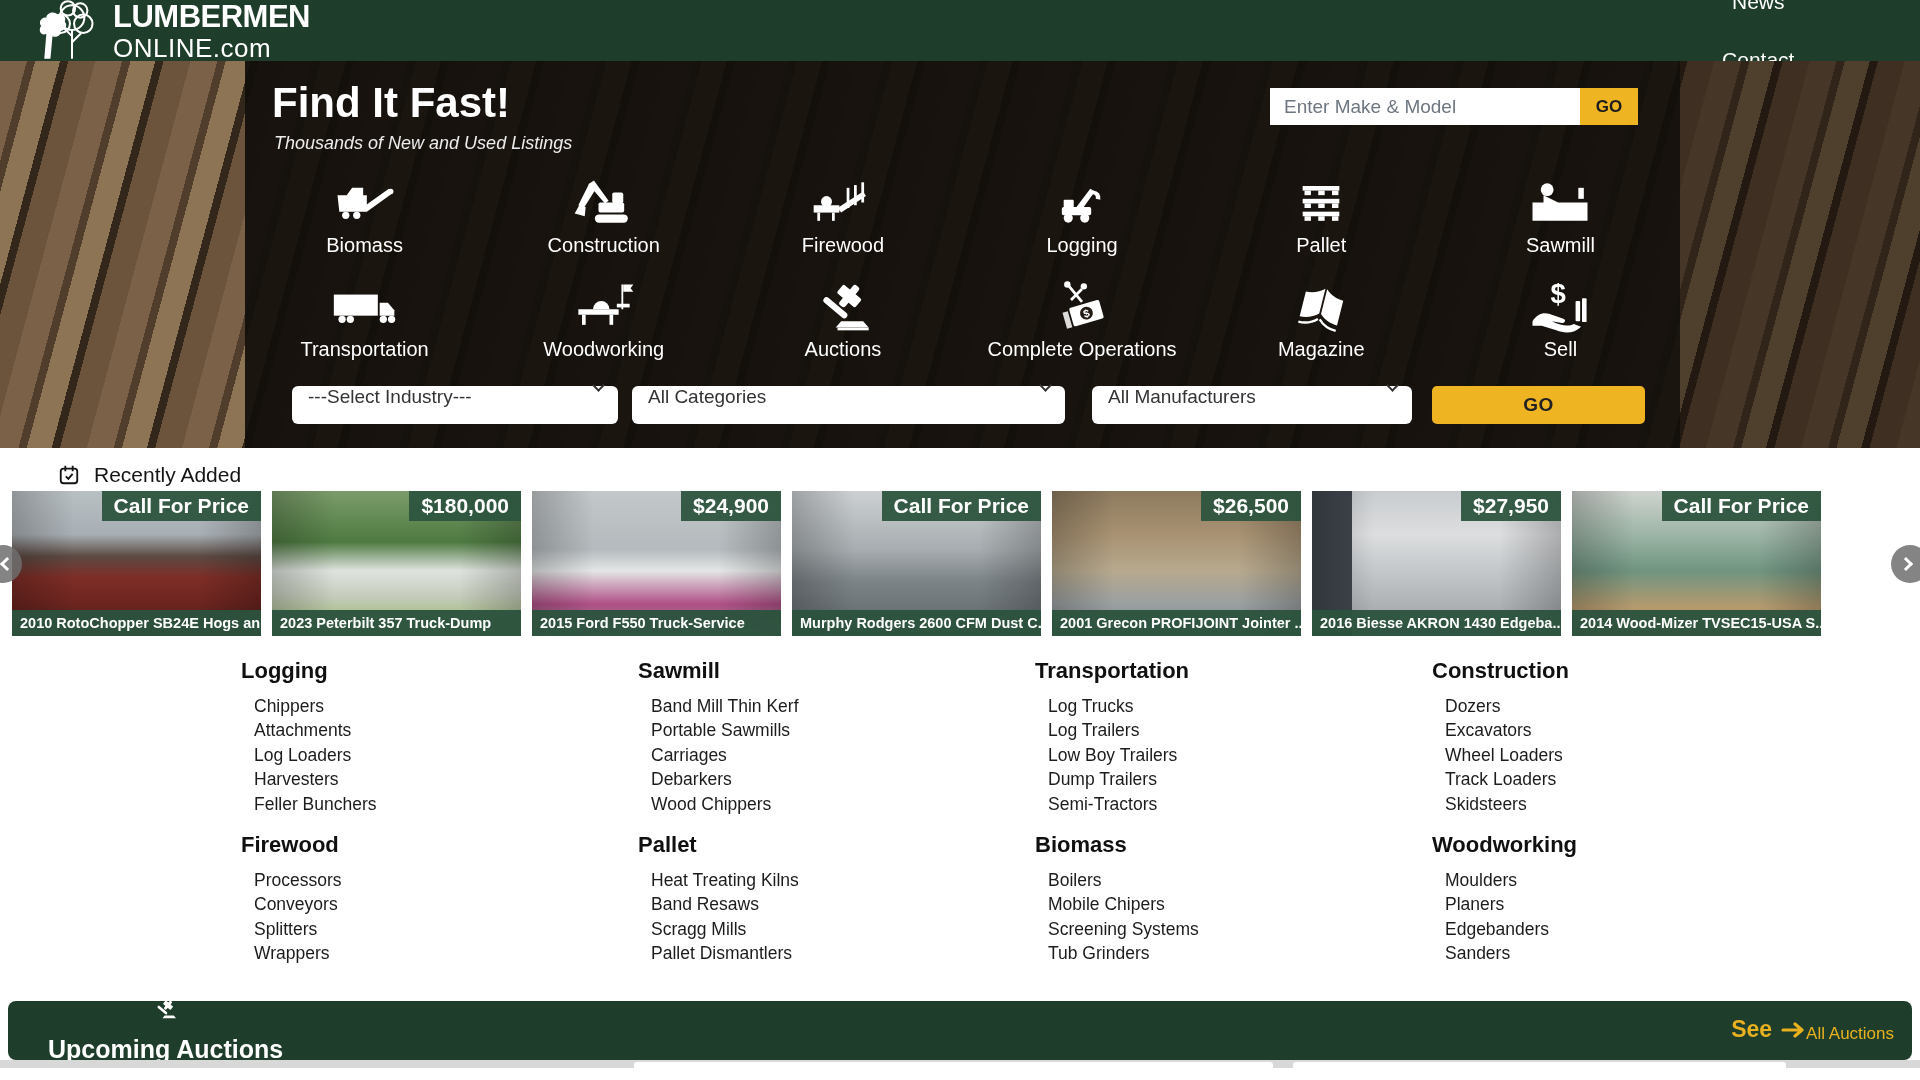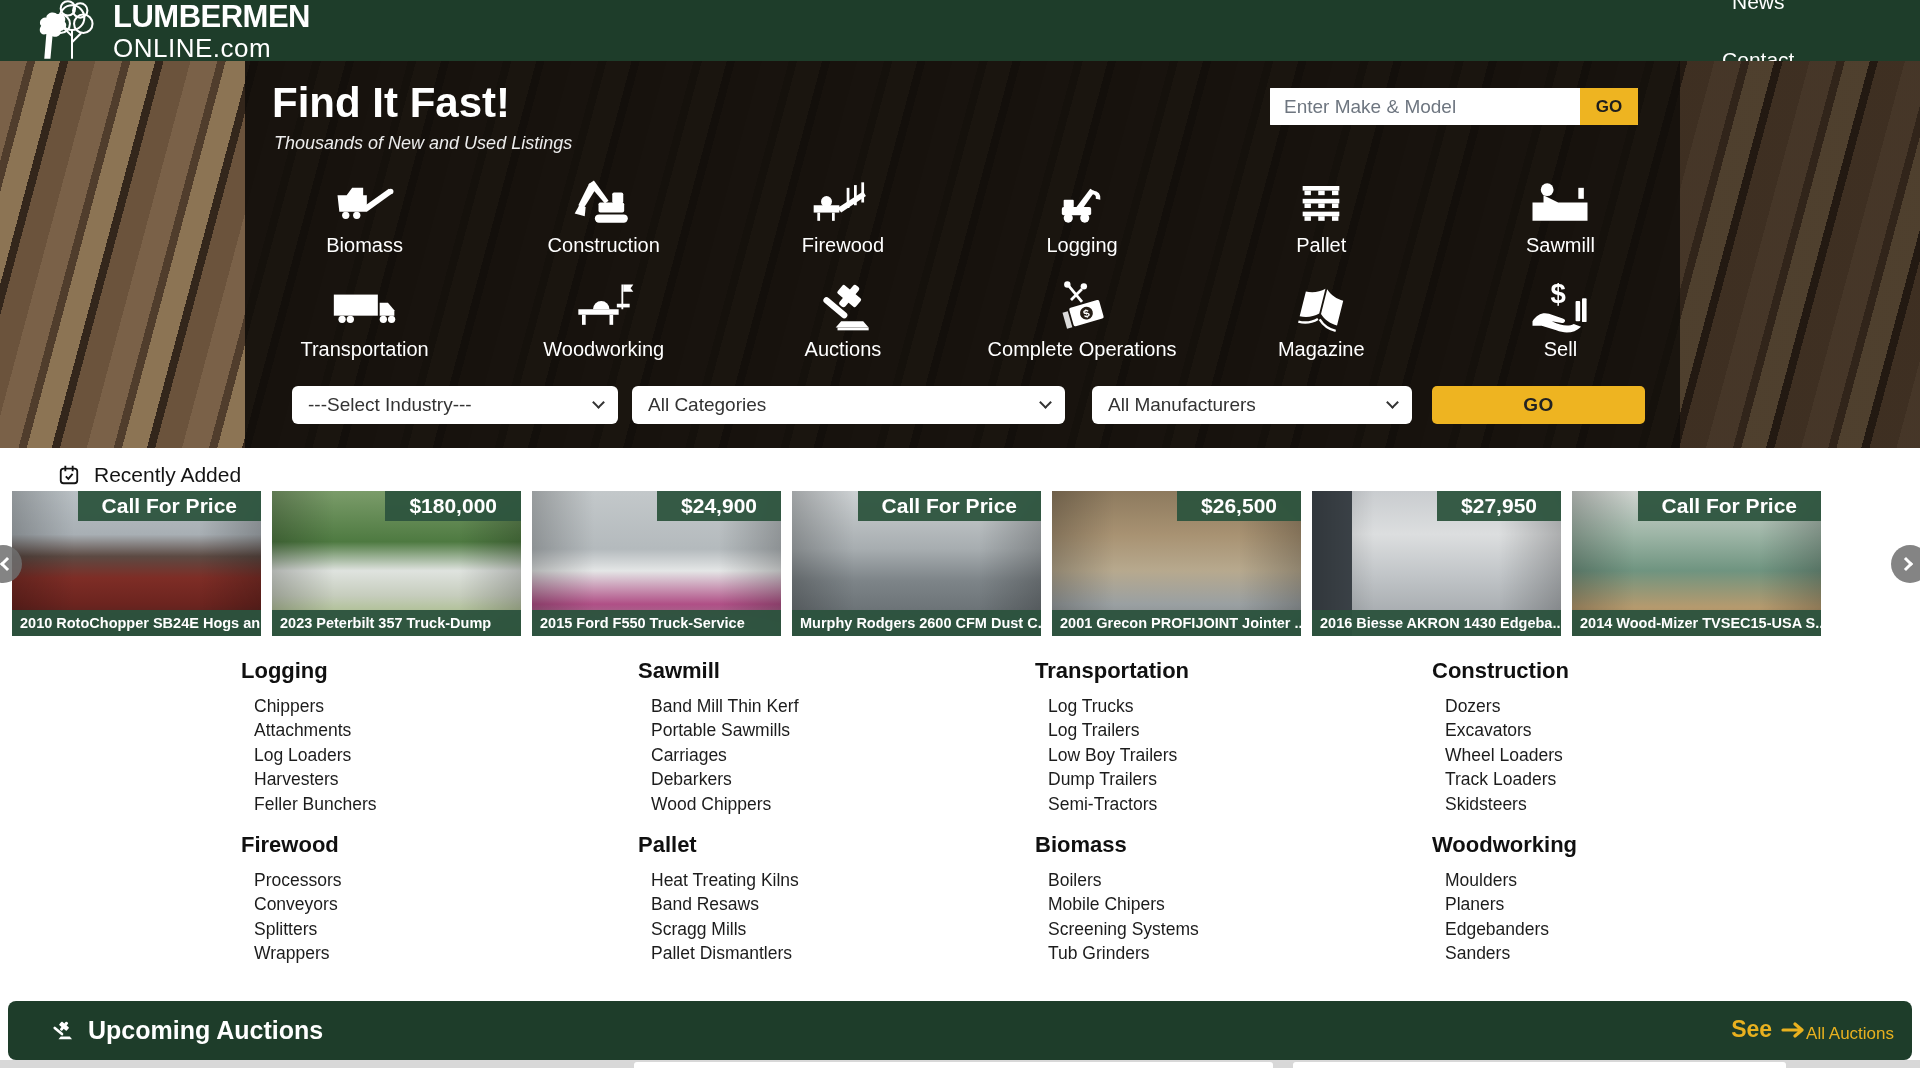--- a/index.html
+++ b/index.html
@@ -36,21 +36,21 @@
   .search-input::placeholder { color:#6e7680; }
   .search-go { width:58px; background:#eeb421; border:none; font-weight:bold; font-size:17px;
     color:#1d1d1d; cursor:pointer; font-family:inherit; }
 
   .icon-grid { display:grid; grid-template-columns:repeat(6,1fr); row-gap:23px; margin-top:22px; }
   .cat { display:flex; flex-direction:column; align-items:center; cursor:pointer; }
   .catsvg { width:66px; height:53px; fill:#fff; display:block; }
   .cat-label { color:#fff; font-size:20px; margin-top:5px; }
 
   .filter-row { display:flex; align-items:center; margin:25px 0 0 47px; }
-  .fselect { background:#fff; border-radius:6px; height:38px; display:flex; align-items:center;
+  .fselect { background:#fff; border-radius:6px; height:38px; display:flex; 
     justify-content:space-between; padding:0 15px 0 16px; font-size:19px; color:#333; cursor:pointer; }
   .fs1 { width:326px; margin-right:14px; }
   .fs2 { width:433px; margin-right:27px; }
   .fs3 { width:320px; margin-right:20px; }
   .fchev { width:9px; height:9px; border-right:2px solid #333; border-bottom:2px solid #333;
     transform:rotate(45deg); margin-top:-5px; flex:none; }
   .filter-go { width:213px; height:38px; background:#eeb421; border:none; border-radius:5px;
     font-size:19px; font-weight:bold; color:#222; letter-spacing:.5px; cursor:pointer; font-family:inherit; }
 
   
@@ -64,21 +64,21 @@
     background:linear-gradient(90deg, rgba(0,0,0,.22), transparent 25%, transparent 75%, rgba(0,0,0,.22)); }
   .p1 { background:linear-gradient(180deg,#b9c0c4 0%,#a8afb4 30%,#5c4a43 45%,#7e2d26 60%,#6c241f 78%,#3a2420 100%); }
   .p2 { background:linear-gradient(180deg,#7b9c6a 0%,#4e7a41 35%,#dfe3df 55%,#c6cdbd 72%,#8fae5e 100%); }
   .p3 { background:linear-gradient(180deg,#c3c8ca 0%,#b4babd 40%,#e4e6e6 55%,#b04f86 78%,#8e9496 100%); }
   .p4 { background:linear-gradient(180deg,#cdd1d3 0%,#a7adb0 40%,#7d8488 62%,#5d6468 100%); }
   .p5 { background:linear-gradient(180deg,#8d7a5e 0%,#a89272 30%,#b7a98e 55%,#9aa0a2 78%,#7d8082 100%); }
   .p6 { background:linear-gradient(90deg,#3f464c 0 16%,rgba(0,0,0,0) 16%),
         linear-gradient(180deg,#c9cccf 0%,#dcdedf 30%,#bfc3c6 60%,#999ea2 100%); }
   .p7 { background:linear-gradient(180deg,#cfd3cf 0%,#9db5a6 30%,#6f9480 55%,#b59a6e 80%,#a5885c 100%); }
   .price-badge { position:absolute; top:0; right:0; background:rgba(45,84,62,.95); color:#fff;
-    font-weight:bold; font-size:21px; padding:3px 24px; z-index:2;text-align:center; }
+    font-weight:bold; font-size:21px; padding:3px 12px; z-index:2;text-align:center; }
   .card-title { position:absolute; bottom:0; left:0; right:0; background:rgba(44,82,61,.96);
     color:#fff; font-size:14.5px; font-weight:bold; padding:5px 8px; white-space:nowrap;
     overflow:hidden; z-index:2; }
   .cnav { position:absolute; top:50%; transform:translateY(-50%); width:38px; height:38px;
     border-radius:50%; background:rgba(110,110,110,.85); display:flex; align-items:center;
     justify-content:center; cursor:pointer; z-index:5; border:none; padding:0; }
   .cnav.left { left:-16px; } .cnav.right { right:-9px; }
   .chev { width:10px; height:10px; border-right:3px solid #fff; border-bottom:3px solid #fff; }
   .chev.l { transform:rotate(135deg); margin-left:8px; }
   .chev.r { transform:rotate(-45deg); margin-right:8px; }
@@ -86,21 +86,21 @@
   
   .cats-section { padding:21px 0 0 241px; }
   .cats-grid { display:grid; grid-template-columns:repeat(4,397px); row-gap:16px; }
   .cat-group h3 { margin:0 0 10px; font-size:22px; color:#101010; font-weight:bold; }
   .cat-group ul { list-style:none; margin:0; padding:0 0 0 13px; }
   .cat-group li { font-size:17.5px; color:#1c1c1c; line-height:24.4px; cursor:pointer; }
 
   
   .auction-bar { margin:35px 8px 0; height:59px; background:#1e3d2a; border-radius:8px;
     display:flex; align-items:center; justify-content:space-between; padding:0 18px 0 40px; }
-  .ab-left { display:flex; align-items:center; gap:13px; color:#fff; font-size:25px; font-weight:bold; }
+  .ab-left { display:flex; align-items:center; gap:13px; color:#fff; font-size:25px; font-weight:bold;flex-direction:column; }
   .ab-right { display:flex; flex-direction:row; align-items:flex-end; line-height:1.2; cursor:pointer;margin-left:44px; }
   .see-line { display:flex; align-items:center; gap:8px; color:#e9b11f; font-size:23px; font-weight:bold; }
   .all-line { color:#e9b11f; font-size:17px; }
 
   .below-strip { position:relative; height:8px; background:#d8d8d8; }
   .stub { position:absolute; top:2px; height:6px; background:#fff; border-radius:3px 3px 0 0; }
   .stub1 { left:634px; width:639px; } .stub2 { left:1293px; width:493px; }
 </style>
 </head>
 <body>

